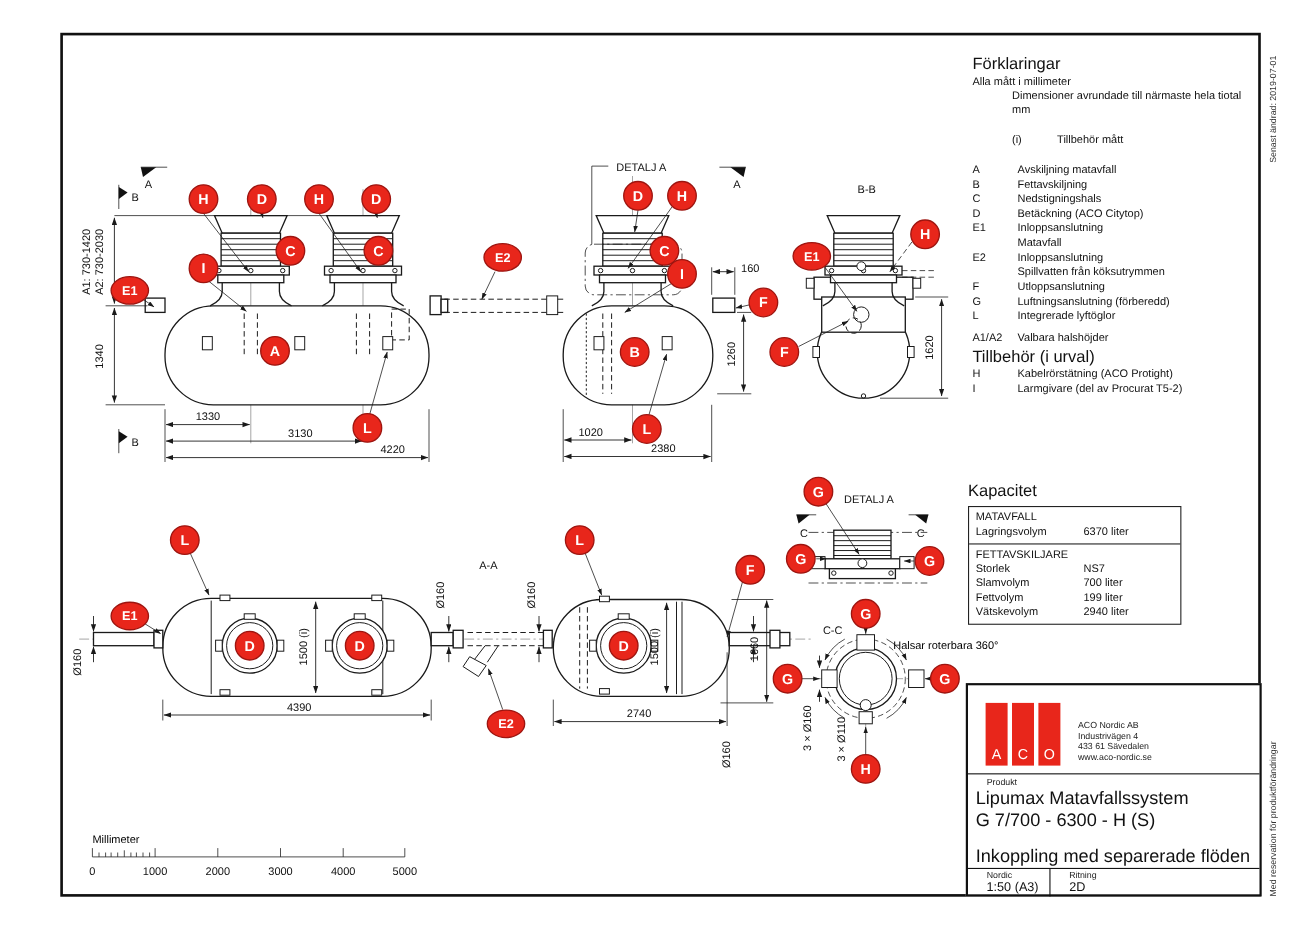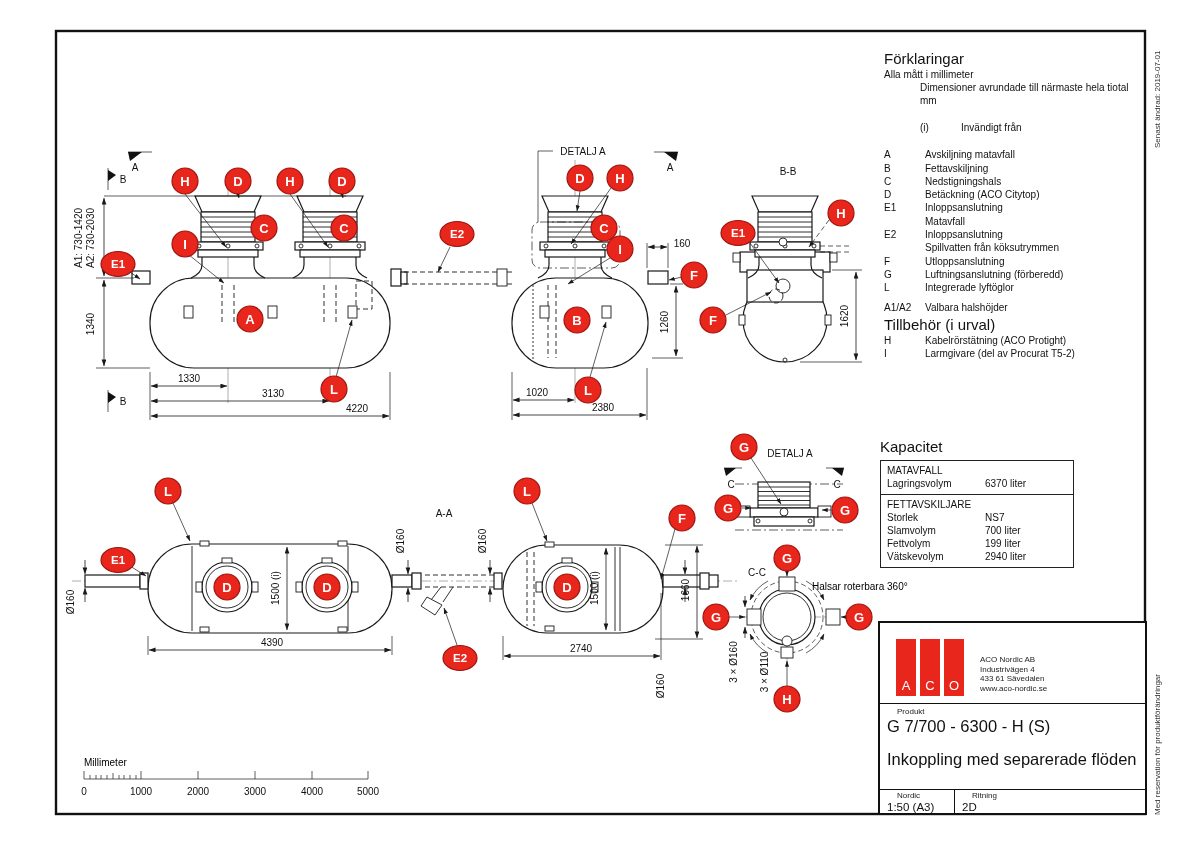--- a/index.html
+++ b/index.html
@@ -45,21 +45,21 @@
             align-items:flex-end;justify-content:center;font-size:13px;padding-bottom:3px;
             box-sizing:border-box;}
   .addr{position:absolute;left:100px;top:32px;font-size:8px;line-height:9.5px;color:#222;}
   .tb-prod{height:86px;border-bottom:1.5px solid #111;padding:3px 0 0 7px;box-sizing:border-box;}
   .tb-label{font-size:8px;color:#222;padding-left:10px;}
   .tb-big{font-size:16.5px;line-height:20px;}
   .tb-sub{font-size:16.5px;margin-top:14px;}
   .tb-bottom{display:flex;height:25px;}
   .tb-cell{padding:1px 0 0 7px;box-sizing:border-box;}
   .tb-cell.c1{width:75px;border-right:1.5px solid #111;}
-  .tb-cell .val{font-size:11.5px;margin-top:1px;}
+  .tb-cell .val{font-size:11.5px;margin-top:1px;text-align:center;}
   .edge-note{position:absolute;writing-mode:vertical-rl;transform:rotate(180deg);
              font-size:8px;color:#333;white-space:nowrap;}
 </style>
 </head>
 <body>
 
 <div class="page">
 
 <svg width="1191" height="842" viewBox="0 0 1191 842">
   <defs>
@@ -501,21 +501,21 @@
         </g>
   </g>
 </svg>
 
 <div class="blk" style="left:884px;top:50px;width:262px;">
   <div class="h1">Förklaringar</div>
   <div class="note">Alla mått i millimeter</div>
   <div class="note gap-b">Dimensioner avrundade till närmaste hela tiotal mm</div>
   <div class="lrow gap-b">
         <span class="lkey">(i)</span>
-        <span>Invändigt från</span>
+        <span>Tillbehör mått</span>
       </div>
   <div class="lrow">
         <span class="lkey">A</span>
         <span>Avskiljning matavfall</span>
       </div>
   <div class="lrow">
         <span class="lkey">B</span>
         <span>Fettavskiljning</span>
       </div>
   <div class="lrow">
@@ -617,20 +617,21 @@
     </div>
     <div class="addr">
       <div>ACO Nordic AB</div>
       <div>Industrivägen 4</div>
       <div>433 61  Sävedalen</div>
       <div>www.aco-nordic.se</div>
     </div>
   </div>
   <div class="tb-prod">
     <div class="tb-label">Produkt</div>
+    <div class="tb-big">Lipumax Matavfallssystem</div>
     <div class="tb-big">G 7/700 - 6300 - H (S)</div>
     <div class="tb-sub">Inkoppling med separerade flöden</div>
   </div>
   <div class="tb-bottom">
     <div class="tb-cell c1">
       <div class="tb-label">Nordic</div>
       <div class="val">1:50 (A3)</div>
     </div>
     <div class="tb-cell">
       <div class="tb-label">Ritning</div>

